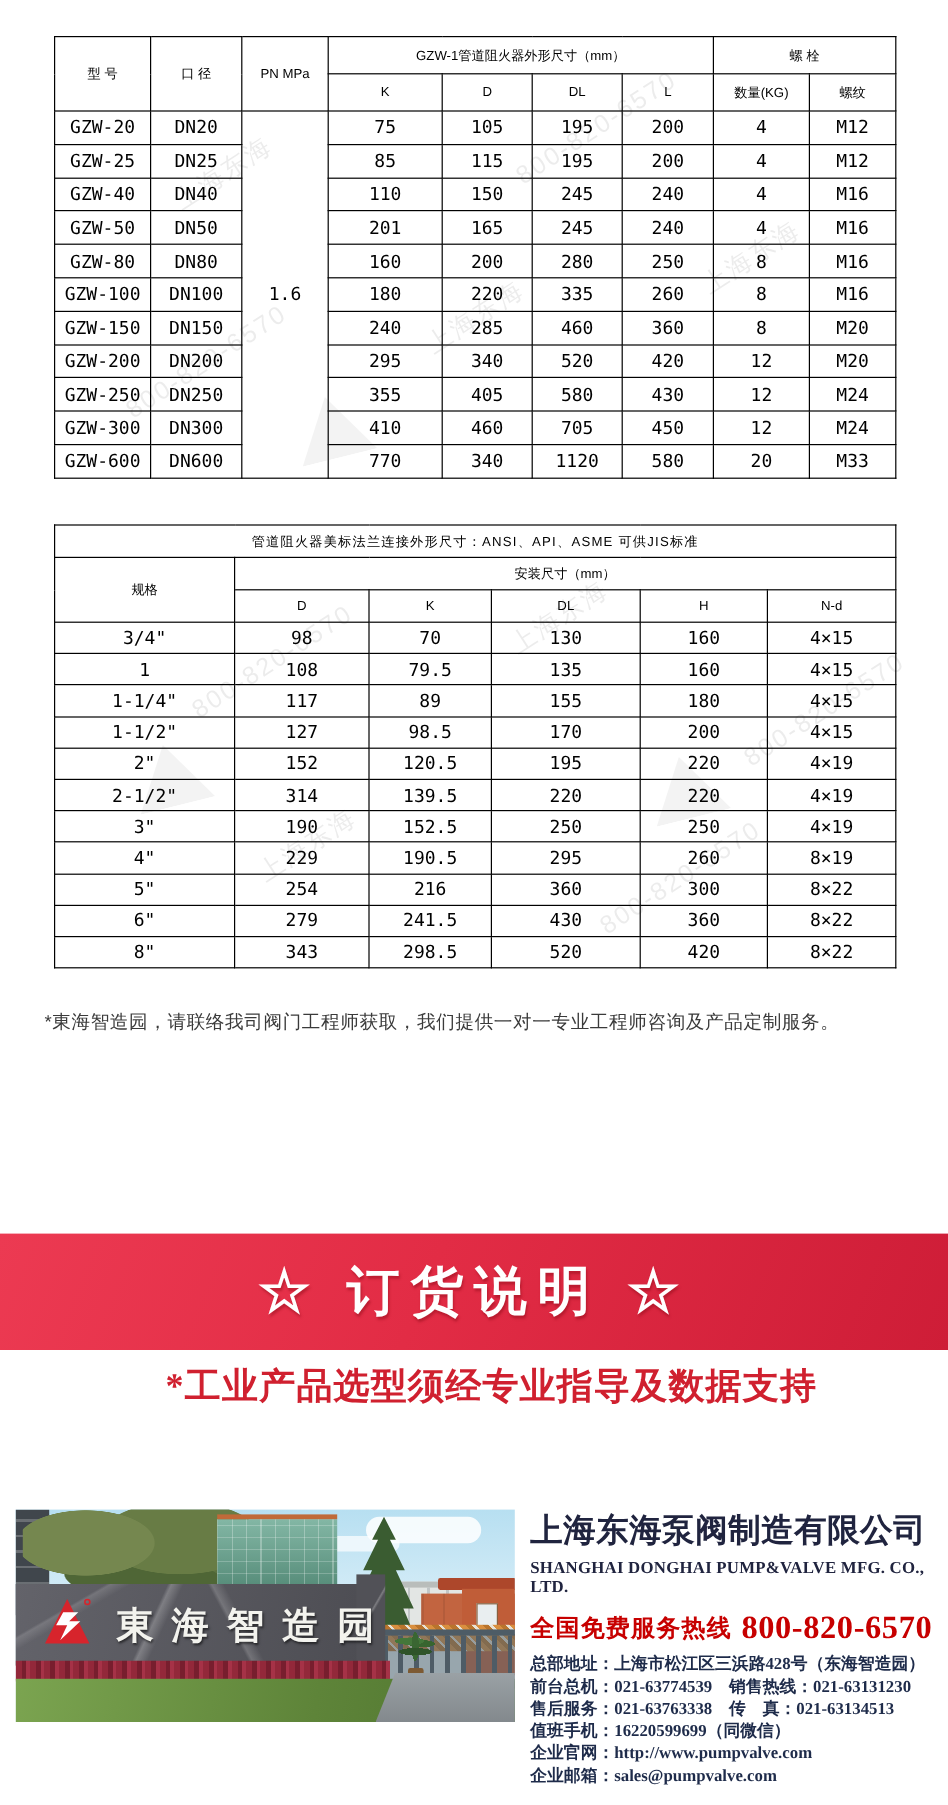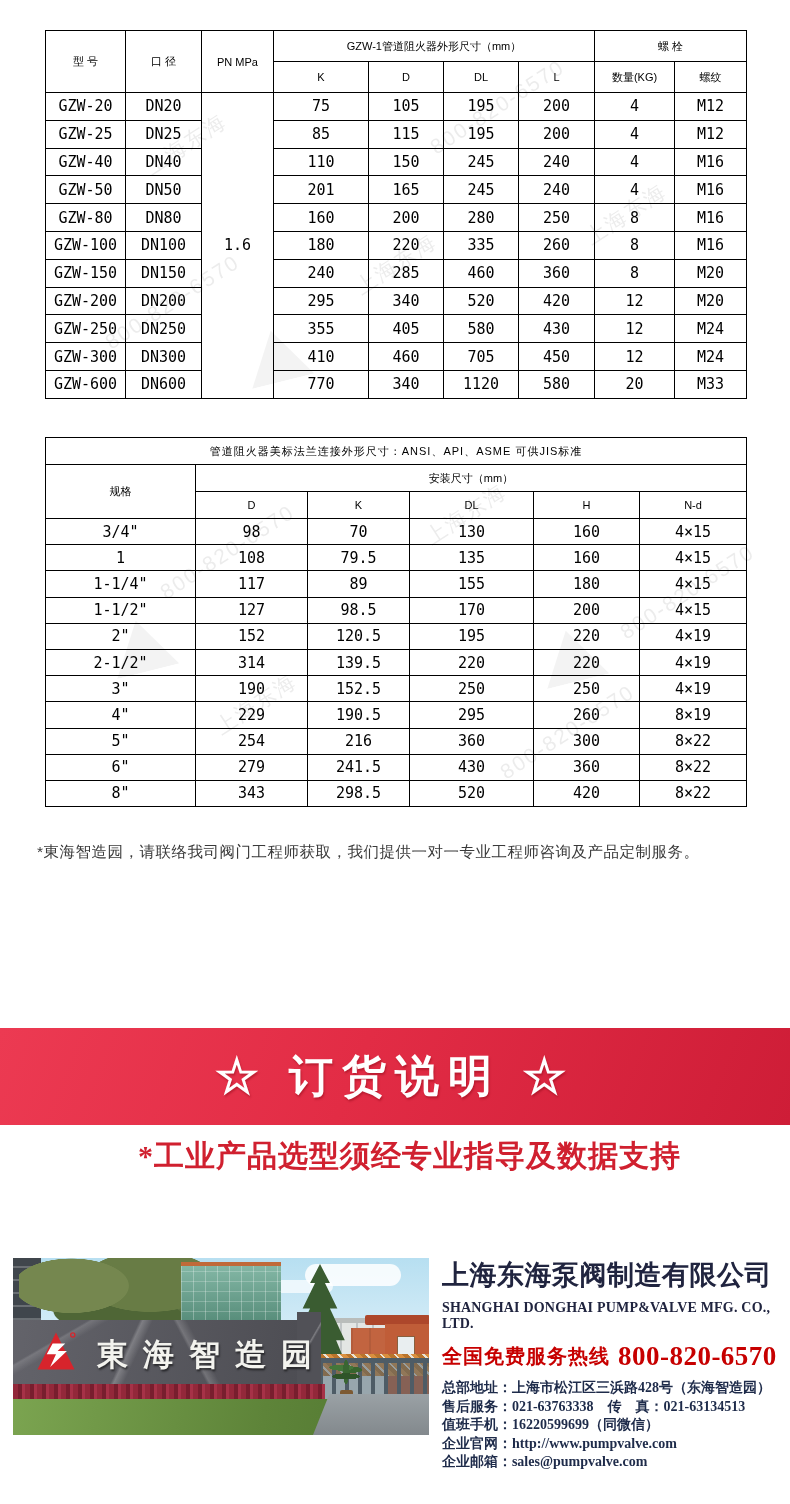--- a/index.html
+++ b/index.html
@@ -441,20 +441,21 @@
 
     <div class="info">
       <div class="company-cn">上海东海泵阀制造有限公司</div>
       <div class="company-en">SHANGHAI DONGHAI PUMP&amp;VALVE MFG. CO., LTD.</div>
       <div class="hotline">
         <span class="hotline-label">全国免费服务热线</span>
         <span class="hotline-number">800-820-6570</span>
       </div>
       <div class="contacts">
           <div>总部地址：上海市松江区三浜路428号（东海智造园）</div>
+          <div>前台总机：021-63774539　销售热线：021-63131230</div>
           <div>售后服务：021-63763338　传　真：021-63134513</div>
           <div>值班手机：16220599699（同微信）</div>
           <div>企业官网：http://www.pumpvalve.com</div>
           <div>企业邮箱：sales@pumpvalve.com</div>
         </div>
     </div>
 
   </div>
 </div>
 

